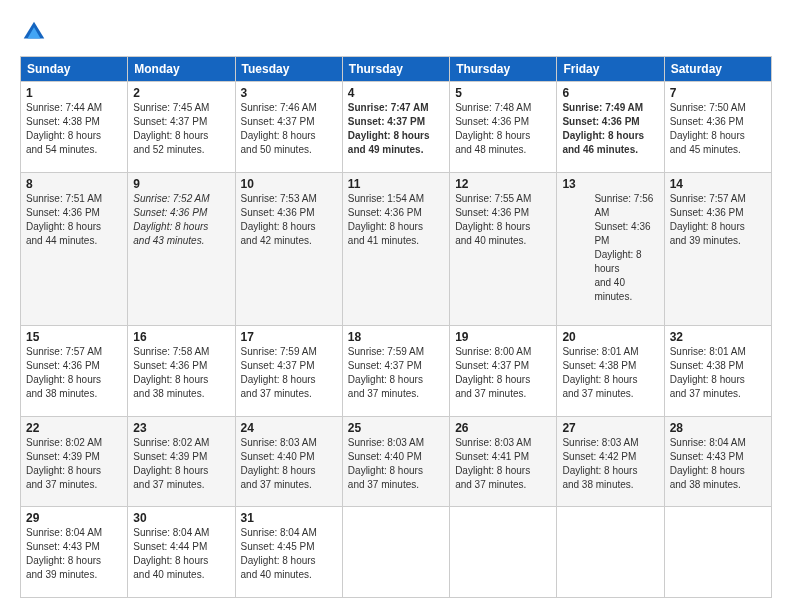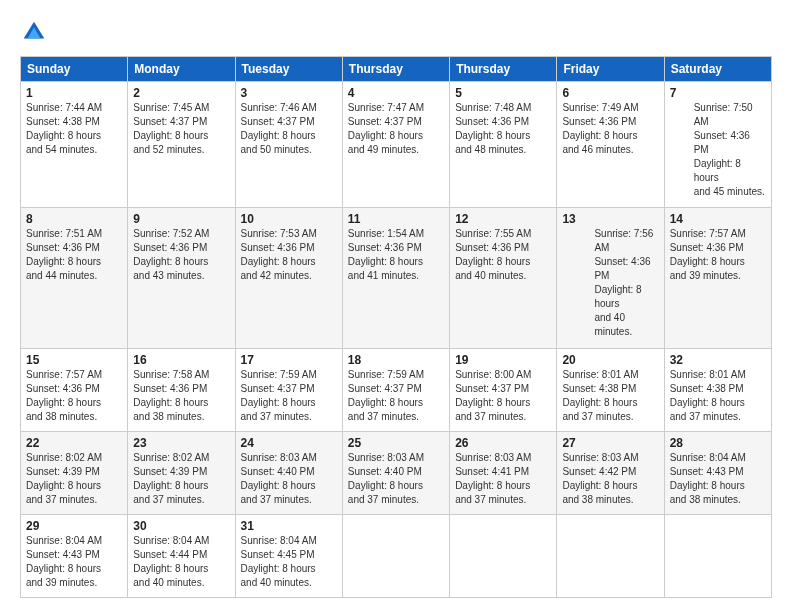--- a/index.html
+++ b/index.html
@@ -154,58 +154,58 @@
           </td>
           <td>
             <span class="day-number">3</span>
             <div class="day-info" style="white-space: pre-line;">Sunrise: 7:46 AM
 Sunset: 4:37 PM
 Daylight: 8 hours
 and 50 minutes.</div>
           </td>
           <td>
             <span class="day-number">4</span>
-            <div class="day-info" style="white-space: pre-line;">Sunrise: 7:47 AM
+            <div class="day-info" style="white-space: pre-line; font-weight: bold;">Sunrise: 7:47 AM
 Sunset: 4:37 PM
 Daylight: 8 hours
 and 49 minutes.</div>
           </td>
           <td>
             <span class="day-number">5</span>
             <div class="day-info" style="white-space: pre-line;">Sunrise: 7:48 AM
 Sunset: 4:36 PM
 Daylight: 8 hours
 and 48 minutes.</div>
           </td>
           <td>
             <span class="day-number">6</span>
-            <div class="day-info" style="white-space: pre-line;">Sunrise: 7:49 AM
+            <div class="day-info" style="white-space: pre-line; font-weight: bold;">Sunrise: 7:49 AM
 Sunset: 4:36 PM
 Daylight: 8 hours
 and 46 minutes.</div>
           </td>
           <td>
             <span class="day-number">7</span>
-            <div class="day-info" style="white-space: pre-line; margin-left: 24px;">Sunrise: 7:50 AM
+            <div class="day-info" style="white-space: pre-line;">Sunrise: 7:50 AM
 Sunset: 4:36 PM
 Daylight: 8 hours
 and 45 minutes.</div>
           </td>
         </tr>
         <tr>
           <td>
             <span class="day-number">8</span>
             <div class="day-info" style="white-space: pre-line;">Sunrise: 7:51 AM
 Sunset: 4:36 PM
 Daylight: 8 hours
 and 44 minutes.</div>
           </td>
           <td>
             <span class="day-number">9</span>
-            <div class="day-info" style="white-space: pre-line;">Sunrise: 7:52 AM
+            <div class="day-info" style="white-space: pre-line; font-style: italic;">Sunrise: 7:52 AM
 Sunset: 4:36 PM
 Daylight: 8 hours
 and 43 minutes.</div>
           </td>
           <td>
             <span class="day-number">10</span>
             <div class="day-info" style="white-space: pre-line;">Sunrise: 7:53 AM
 Sunset: 4:36 PM
 Daylight: 8 hours
 and 42 minutes.</div>

